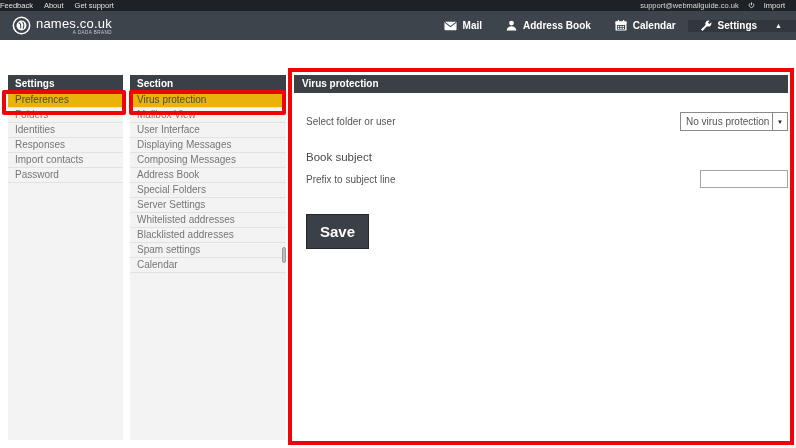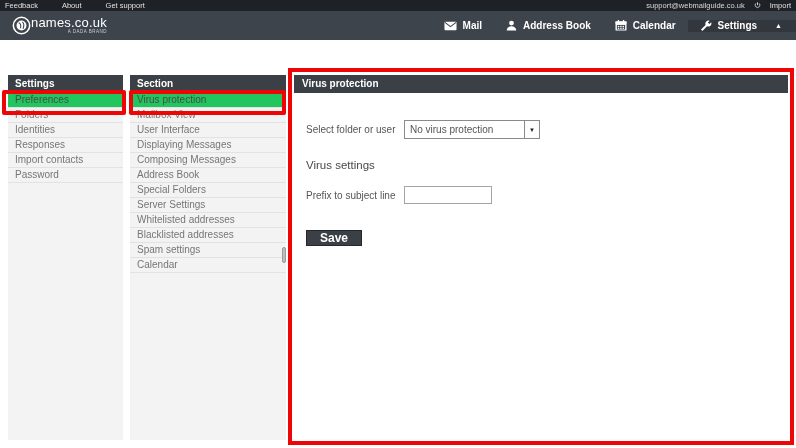--- a/index.html
+++ b/index.html
@@ -4,82 +4,82 @@
 <style>
   * { margin:0; padding:0; box-sizing:border-box; }
   html,body { background:#fff; }
   body { font-family:"Liberation Sans","DejaVu Sans",sans-serif; }
   #screen { position:relative; width:796px; height:448px; background:#fff; overflow:hidden; }
 
   
   .topbar { position:absolute; left:0; top:0; width:796px; height:11px;
             background:#1e2126; display:flex; align-items:center;
             font-size:7.5px; color:#d8d8d8; }
-  .topbar-left { display:flex; gap:24px; padding-left:5px; }
-  .topbar-right { margin-left:auto; display:flex; align-items:center; gap:9px; padding-right:5px; }
+  .topbar-left { display:flex; gap:11px; }
+  .topbar-right { margin-left:auto; display:flex; align-items:center; gap:9px; padding-right:11px; }
   .toplink { color:#e0e0e0; cursor:pointer; }
   .power-icon svg { display:block; }
 
   
   .header { position:absolute; left:0; top:11px; width:796px; height:29px;
             background:#3e444c; display:flex; align-items:center; color:#fff; }
-  .brand { display:flex; align-items:center; padding-left:12px; }
+  .brand { display:flex; align-items:flex-end; padding-left:12px; gap:5px; }
   .brand-mark svg { display:block; }
   .brand-textwrap { display:flex; flex-direction:column; align-items:flex-end; line-height:1; }
   .brand-name { font-size:13px; letter-spacing:.2px; color:#fff; }
   .brand-sub { font-size:4.5px; color:#c9ccd1; letter-spacing:.5px; margin-top:1px; }
   .nav { margin-left:auto; display:flex; align-items:center; height:100%; }
   .nav-item { display:flex; align-items:center; gap:6px; padding:0 12px;
               font-size:10px; font-weight:bold; color:#fff; cursor:pointer; }
   .nav-item svg { display:block; }
   .nav-item.selected { background:#32373d; padding-right:8px; }
   .nav-caret { font-size:7px; color:#fff; margin-left:12px; padding-right:6px; }
 
   
   .panel { position:absolute; top:75px; bottom:8px; background:#f3f3f3; }
   .panel-settings { left:8px; width:115px; }
   .panel-section { left:130px; width:156px; }
   .panel-header { height:18px; line-height:18px; background:#3b4046; color:#fff;
                   font-size:10px; font-weight:bold; padding-left:7px; }
   .row { height:15px; line-height:14px; font-size:10px; color:#767676;
          padding-left:7px; border-bottom:1px solid #e2e2e2; cursor:pointer;
          white-space:nowrap; overflow:hidden; }
-  .row.selected { background:#22c55e; color:#4a4a4a; }
+  .row.selected { background:#eab308; color:#4a4a4a; }
 
   .scroll-thumb { position:absolute; right:0px; top:172px; width:4px; height:16px;
                   background:#bdbdbd; border:1px solid #9a9a9a; border-radius:2px; }
 
   
   .hl { position:absolute; border:4px solid #ee0505; border-radius:2px;
         pointer-events:none; z-index:5; }
   .hl-preferences { left:2px; top:90px; width:124px; height:25px; }
   .hl-virus { left:129px; top:90px; width:157px; height:25px; }
 
   
   .main-box { position:absolute; left:288px; top:68px; width:506px; height:377px;
               border:4px solid #ee0505; background:#fff; padding:3px 2px 0 2px; }
   .main-header { height:18px; line-height:18px; background:#3b4046; color:#fff;
                  font-size:10px; font-weight:bold; padding-left:8px; }
   .main-content { padding:12px 0 0 12px; }
   .group-heading { font-size:11.5px; color:#4a4a4a; }
-  .field-row { display:flex; align-items:center; margin-top:15px; }
+  .field-row { display:flex; align-items:center; margin-top:7px;justify-content:space-between; }
   .field-label { width:98px; font-size:10px; color:#555; }
-  .select { width:136px; height:19px; border:1px solid #8a8a8a; background:#fff;
+  .select { width:108px; height:19px; border:1px solid #8a8a8a; background:#fff;
             display:flex; align-items:center; cursor:pointer; }
   .select-value { flex:1; font-size:10px; color:#555; padding-left:5px;
                   white-space:nowrap; overflow:hidden; }
   .select-btn { width:15px; height:100%; border-left:1px solid #8a8a8a;
                 display:flex; align-items:center; justify-content:center;
                 font-size:6px; color:#222; background:#fdfdfd; }
   .group-heading.second { margin-top:20px; }
   .text-input { width:88px; height:18px; border:1px solid #a5a5a5; background:#fff;
                 font-size:10px; color:#333; padding:0 4px;
                 font-family:"Liberation Sans","DejaVu Sans",sans-serif; }
   .save-btn { margin-top:26px; display:inline-block; background:#3a4046; color:#fff;
-              font-size:12px; font-weight:bold; padding:0 13px;
+              font-size:15px; font-weight:bold; padding:8px 13px;
               border:1px solid #24282c; cursor:pointer;
               font-family:"Liberation Sans","DejaVu Sans",sans-serif; }
 </style>
 </head>
 <body>
 
 <div id="screen">
 
   <div class="topbar">
     <div class="topbar-left">
@@ -196,21 +196,21 @@
   <div class="main-box">
     <div class="main-header">Virus protection</div>
     <div class="main-content">
       <div class="field-row">
         <span class="field-label">Select folder or user</span>
         <div class="select">
           <span class="select-value">No virus protection</span>
           <span class="select-btn">▼</span>
         </div>
       </div>
-      <div class="group-heading second">Virus settings</div>
+      <div class="group-heading second">Book subject</div>
       <div class="field-row">
         <span class="field-label">Prefix to subject line</span>
         <input class="text-input" type="text" value="" style="">
       </div>
       <button class="save-btn">Save</button>
     </div>
   </div>
 
 </div>
 

